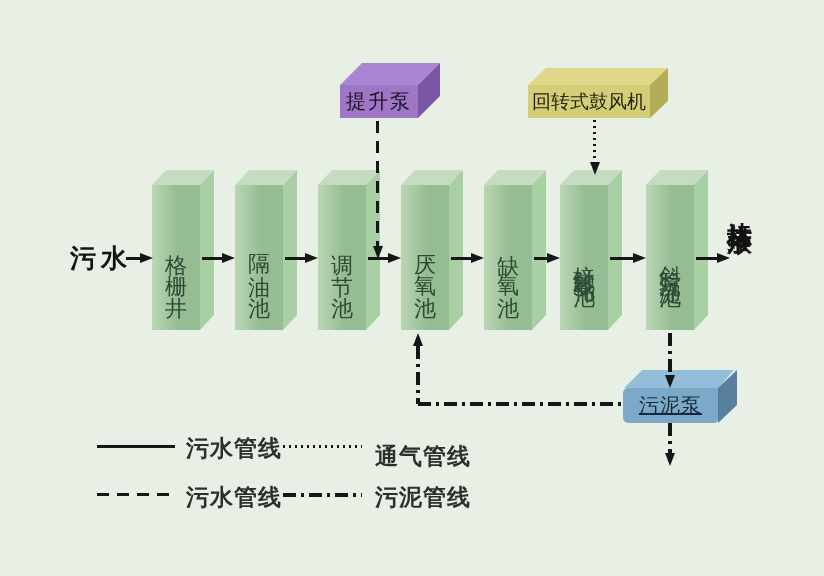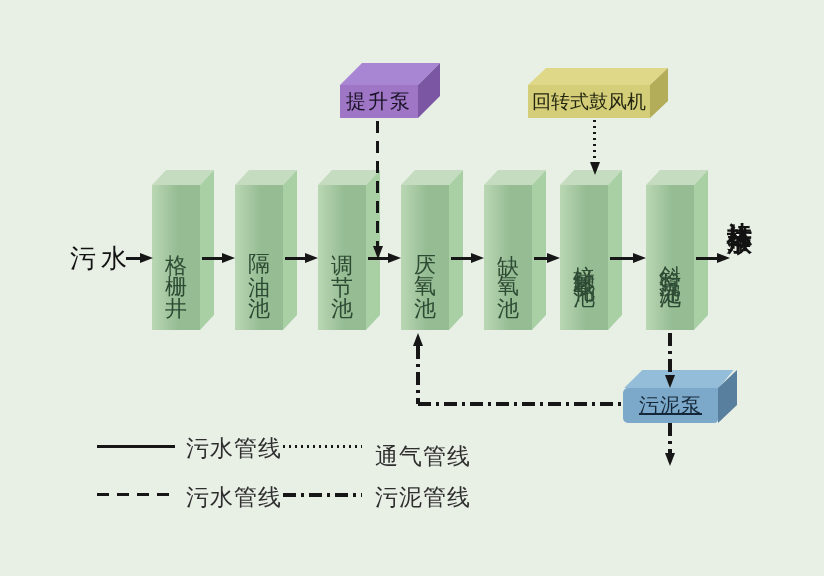--- a/index.html
+++ b/index.html
@@ -60,27 +60,27 @@
   .hline.dashdot{height:3.5px;background:repeating-linear-gradient(to right,var(--line,#161616) 0 13px,transparent 13px 18px,var(--line,#161616) 18px 21px,transparent 21px 26px);}
   .vline.dashdot{width:3.5px;background:repeating-linear-gradient(to bottom,var(--line,#161616) 0 13px,transparent 13px 18px,var(--line,#161616) 18px 21px,transparent 21px 26px);}
 
   .ah{position:absolute;width:0;height:0;}
   .ah.right{border-top:5px solid transparent;border-bottom:5px solid transparent;border-left:13px solid var(--line,#161616);}
   .ah.down{border-left:5px solid transparent;border-right:5px solid transparent;border-top:13px solid var(--line,#161616);}
   .ah.up{border-left:5px solid transparent;border-right:5px solid transparent;border-bottom:13px solid var(--line,#161616);}
 
   
   .txt{position:absolute;white-space:nowrap;}
-  .influent{left:70px;top:241px;font-size:26px;font-weight:normal;letter-spacing:5px;color:var(--flow-text,#121212);}
+  .influent{left:70px;top:241px;font-size:26px;font-weight:bold;letter-spacing:5px;color:var(--flow-text,#121212);}
   .effluent{left:723px;top:201px;font-size:25px;font-weight:bold;color:var(--flow-text,#121212);
     writing-mode:vertical-rl;text-orientation:upright;letter-spacing:3px;}
   .annotation{font-size:22px;color:var(--annotation-text,#3a3a3a);letter-spacing:1px;}
 
   
-  .legend-label{position:absolute;font-size:23px;color:var(--legend-text,#2e2e2e);letter-spacing:1px;}
+  .legend-label{position:absolute;font-size:23px;color:var(--legend-text,#2e2e2e);letter-spacing:1px;font-weight:bold;}
 </style>
 </head>
 <body>
 
 <div class="canvas">
 
   <div class="txt influent">污水</div>
 
   <div class="tank chars3" style="left:152px">
     <div class="face-top"></div>

